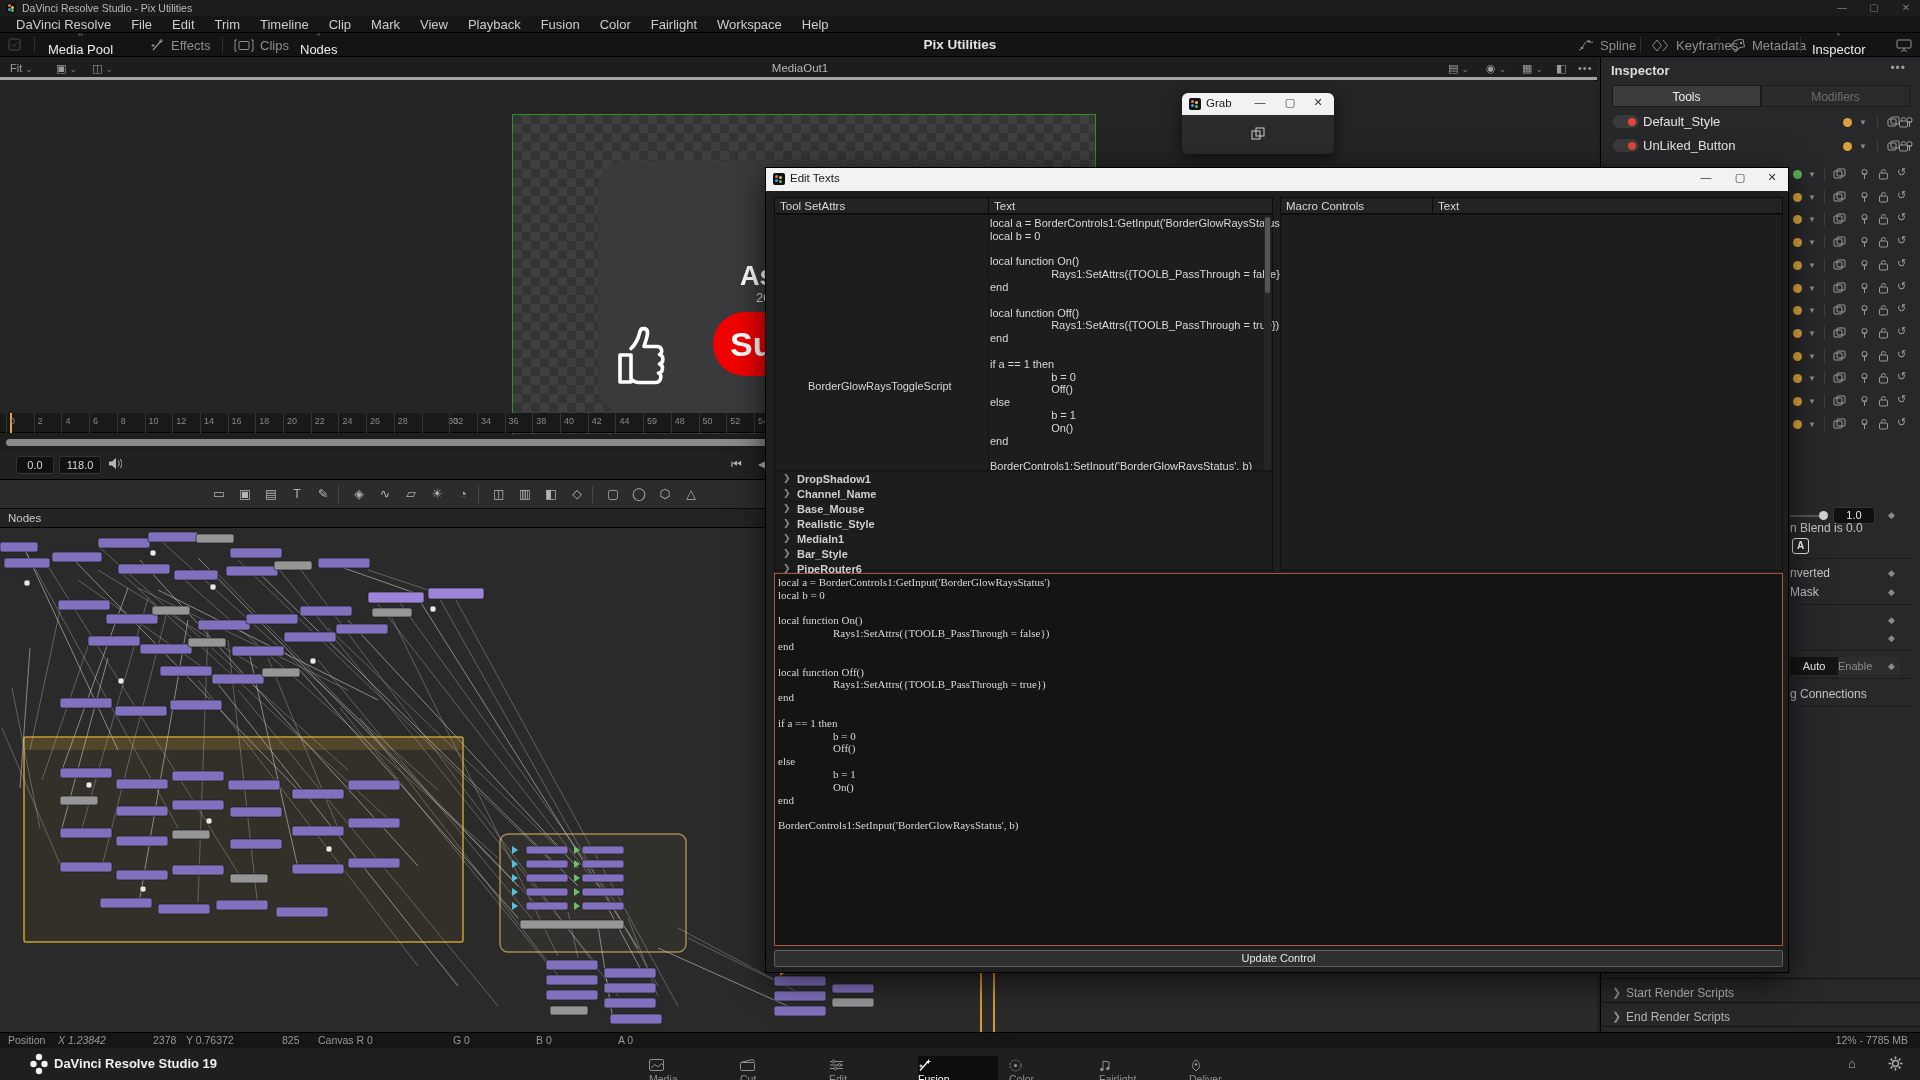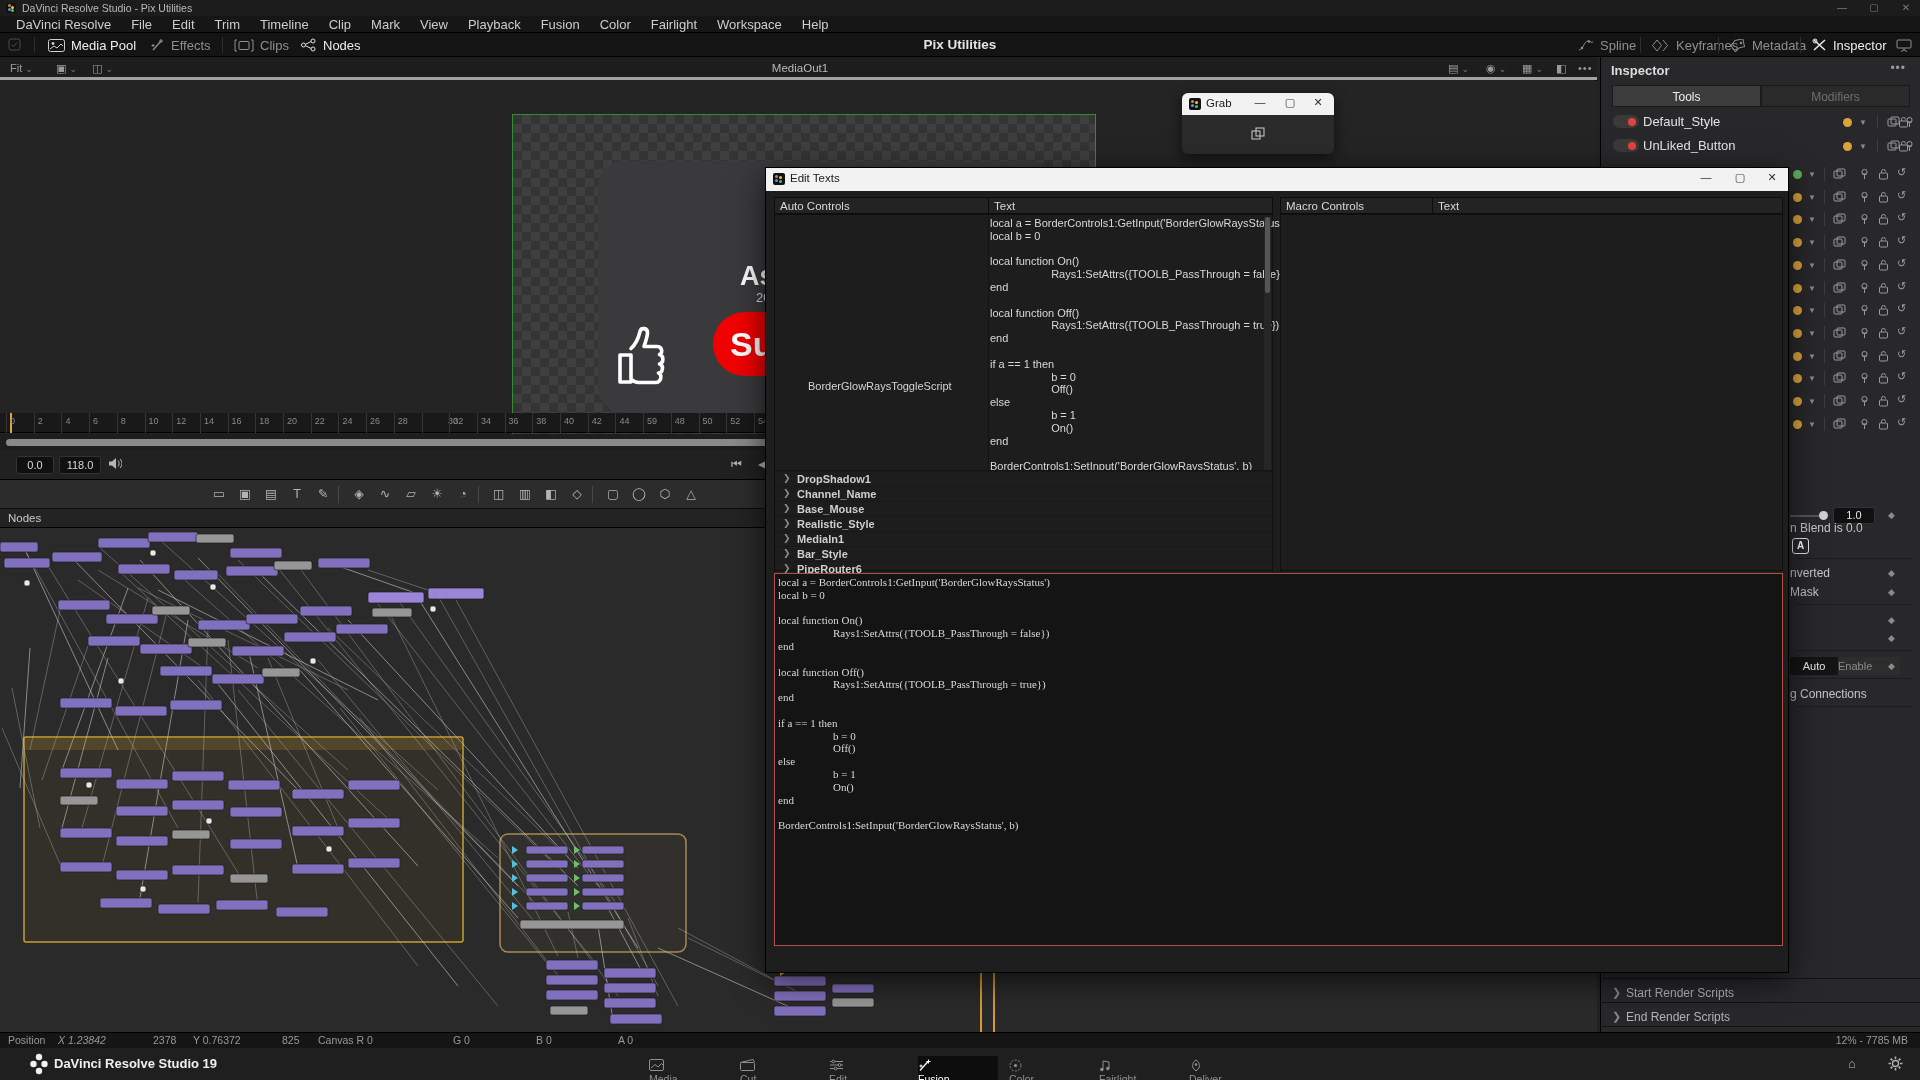--- a/index.html
+++ b/index.html
@@ -19,21 +19,21 @@
 
   
   #menubar { left:0; top:16px; width:1920px; height:17px; background:#161616; display:flex;
     align-items:center; padding-left:6px; border-bottom:1px solid #000; }
   .menu-item { color:#cdcdcd; font-size:13px; padding:0 10px; cursor:default; }
 
   
   #toolbar { left:0; top:33px; width:1920px; height:24px; background:#141414; border-bottom:1px solid #000; }
   .tbtn { position:absolute; top:0; height:24px; display:flex; align-items:center; gap:6px;
     color:#8f8f8f; font-size:13px; }
-  .tbtn.active { color:#ededed; }
+  .tbtn.active { color:#ededed;flex-direction:column; }
   .tbtn svg { display:block; }
   .tsep { position:absolute; top:4px; width:1px; height:16px; background:#2e2e2e; }
   #toolbar-title { position:absolute; left:0; right:0; top:0; text-align:center; color:#e3e3e3;
     font-size:13.5px; font-weight:bold; line-height:24px; }
 
   
   #left-region { left:0; top:57px; width:1597px; height:975px; background:#242424; border-right:3px solid #0d0d0d; }
   #viewer-header { left:0; top:0; width:1597px; height:23px; background:#1d1d1d; border-bottom:3px solid #a3a3a3; }
   #viewer-title { position:absolute; left:700px; width:200px; text-align:center; top:0; color:#b9b9b9;
     font-size:11.5px; line-height:23px; }
@@ -965,21 +965,21 @@
           <i style="left:6px;top:3px;background:#f5c53a"></i>
           <i style="left:2px;top:6px;background:#4a9de0"></i>
           <i style="left:6px;top:7px;background:#5bbf5b"></i>
         </span>
       <span class="lighttitle-text">Edit Texts</span>
       <span class="lighttitle-btn" style="right:72px">—</span>
       <span class="lighttitle-btn" style="right:38px">▢</span>
       <span class="lighttitle-btn" style="right:6px">✕</span>
     </div>
 
-    <div class="pane-hdr" style="left:8px;top:29px;width:215px"><span>Auto Controls</span></div>
+    <div class="pane-hdr" style="left:8px;top:29px;width:215px"><span>Tool SetAttrs</span></div>
     <div class="pane-hdr" style="left:222px;top:29px;width:285px"><span>Text</span></div>
     <div class="pane-hdr" style="left:514px;top:29px;width:153px"><span>Macro Controls</span></div>
     <div class="pane-hdr" style="left:666px;top:29px;width:351px"><span>Text</span></div>
 
     <div id="left-pane">
       <div id="pane-colsep"></div>
       <span id="tool-name">BorderGlowRaysToggleScript</span>
       <pre class="script" id="pane-script">local a = BorderControls1:GetInput('BorderGlowRaysStatus')
 local b = 0
 
@@ -1054,28 +1054,29 @@
 		b = 0
 		Off()
 else
 		b = 1
 		On()
 end
 
 BorderControls1:SetInput('BorderGlowRaysStatus', b)</pre>
     </div>
 
+    <div id="update-btn">Update Control</div>
   </div>
 
   <div class="abs" id="statusbar">
     <span id="mem-usage">12% - 7785 MB</span>
   <span class="stitem" style="left: 8px;">Position</span>
       <span class="stitem" style="left: 58px; font-style: italic;">X 1.23842</span>
       <span class="stitem" style="left: 153px;">2378</span>
-      <span class="stitem" style="left: 193px;">Y 0.76372</span>
+      <span class="stitem" style="left: 186px;">Y 0.76372</span>
       <span class="stitem" style="left: 282px;">825</span>
       <span class="stitem" style="left: 318px;">Canvas R 0</span>
       <span class="stitem" style="left: 453px;">G 0</span>
       <span class="stitem" style="left: 536px;">B 0</span>
       <span class="stitem" style="left: 618px;">A 0</span>
     </div>
 
   <div class="abs" id="bottombar">
     <svg width="22" height="24" viewBox="0 0 22 24" style="position:absolute;left:28px;top:4px">
       <circle cx="11" cy="5" r="3.2" fill="#f0f0f0"></circle>

